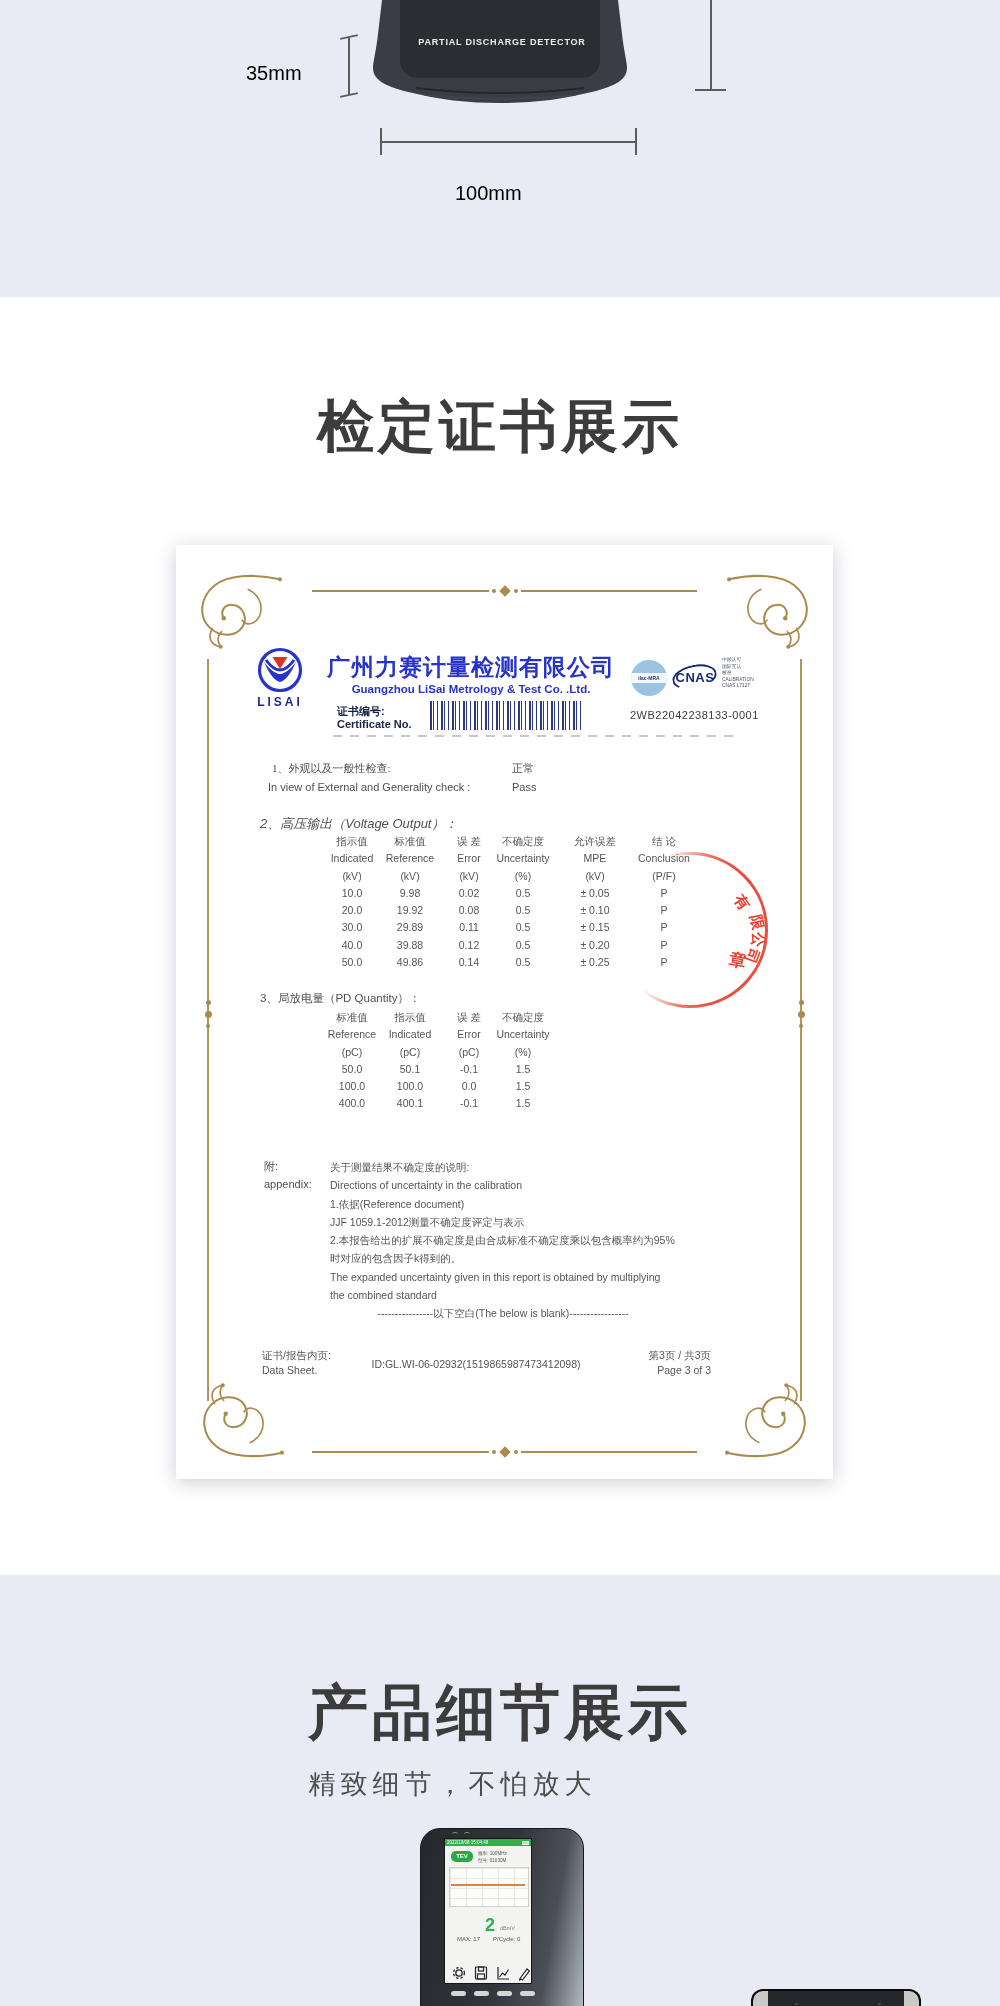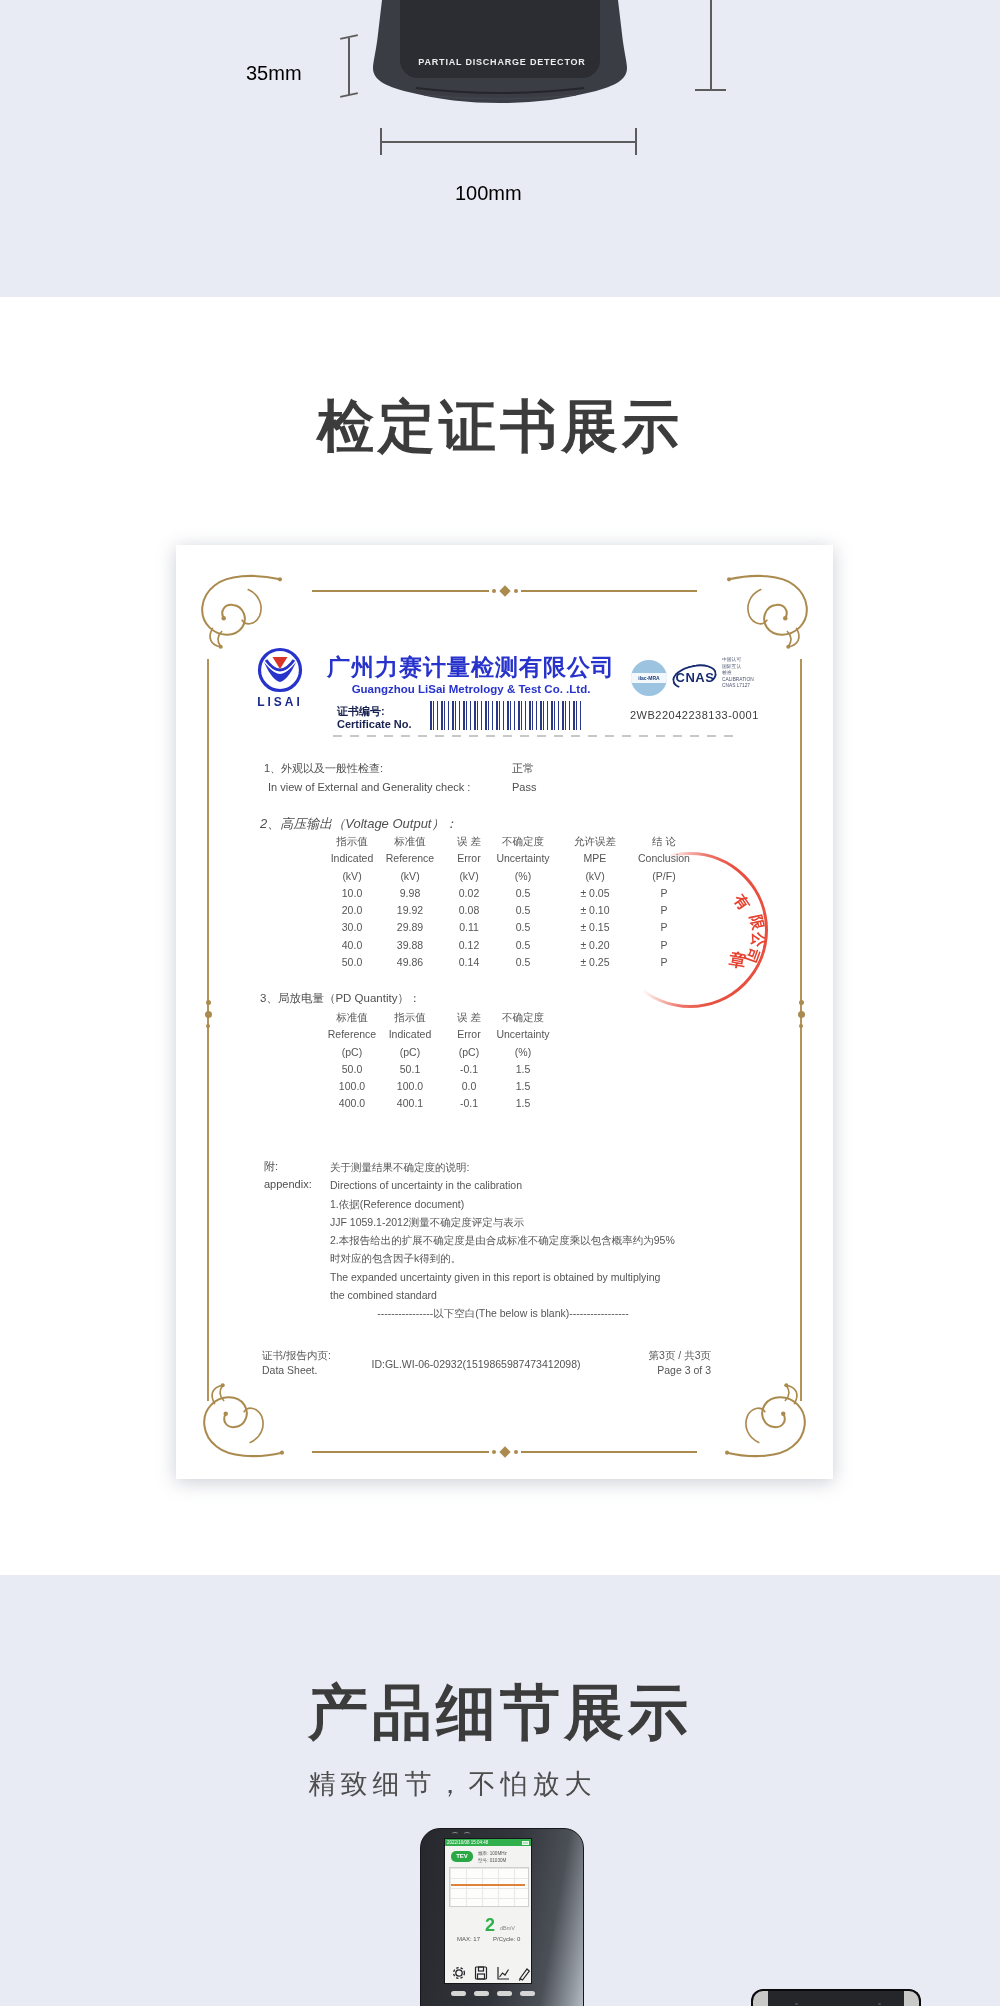--- a/index.html
+++ b/index.html
@@ -5,21 +5,21 @@
 * { margin:0; padding:0; box-sizing:border-box; }
 body { font-family:"Liberation Sans","DejaVu Sans",sans-serif; background:#ffffff; }
 #page { position:relative; width:1000px; height:2006px; overflow:hidden; background:#ffffff; margin:0 auto; }
 
 
 .sec-top { position:absolute; left:0; top:0; width:1000px; height:297px; background:#e8ebf4; }
 .sec-bottom { position:absolute; left:0; top:1575px; width:1000px; height:431px; background:#e8ebf4; }
 
 .dev1-svg { position:absolute; left:364px; top:0; }
 .dev1-label { position:absolute; left:404px; top:37px; width:196px; text-align:center;
-  font-size:9px; font-weight:700; letter-spacing:0.8px; color:#ededed;margin-top:20px; }
+  font-size:9px; font-weight:700; letter-spacing:0.8px; color:#ededed; }
 
 .dim-text { position:absolute; font-size:20px; color:#000000;margin-top:14px; }
 .dline { position:absolute; background:#5c5c5c; }
 
 
 .sec-title { position:absolute; left:0; width:1000px; text-align:center; font-weight:700;
   color:#3c3c3c; letter-spacing:4px; }
 #title-cert { top:389px; font-size:57px; }
 #title-detail { top:1673px; font-size:60px; }
 .sub-title { position:absolute; left:0; top:1766px; width:905px; text-align:center;
@@ -255,21 +255,21 @@
       <span style="display:block">CALIBRATION</span>
       <span style="display:block">CNAS L7127</span>
     </div>
 
     <div class="certno-cn">证书编号:</div>
     <div class="certno-en">Certificate No.</div>
     <div class="barcode"></div>
     <div class="certno-val">2WB22042238133-0001</div>
     <div class="dashsep"></div>
 
-    <div class="ctext" style="left:88px; top:216px;">1、外观以及一般性检查:</div>
+    <div class="ctext" style="left:96px; top:216px;font-family:Liberation Serif, serif;">1、外观以及一般性检查:</div>
     <div class="ctext" style="left:336px; top:216px;">正常</div>
     <div class="ctext" style="left:84px; top:236px;margin-left:8px;">In view of External and Generality check :</div>
     <div class="ctext" style="left:336px; top:236px;">Pass</div>
 
     <div class="ctext" style="left:84px; top:270px; font-size:13px;font-style:italic;">2、高压输出（Voltage Output）：</div>
 
     <div class="tcol" style="left:126px; top:288px;">
       <span>指示值</span>
       <span>Indicated</span>
       <span>(kV)</span>

